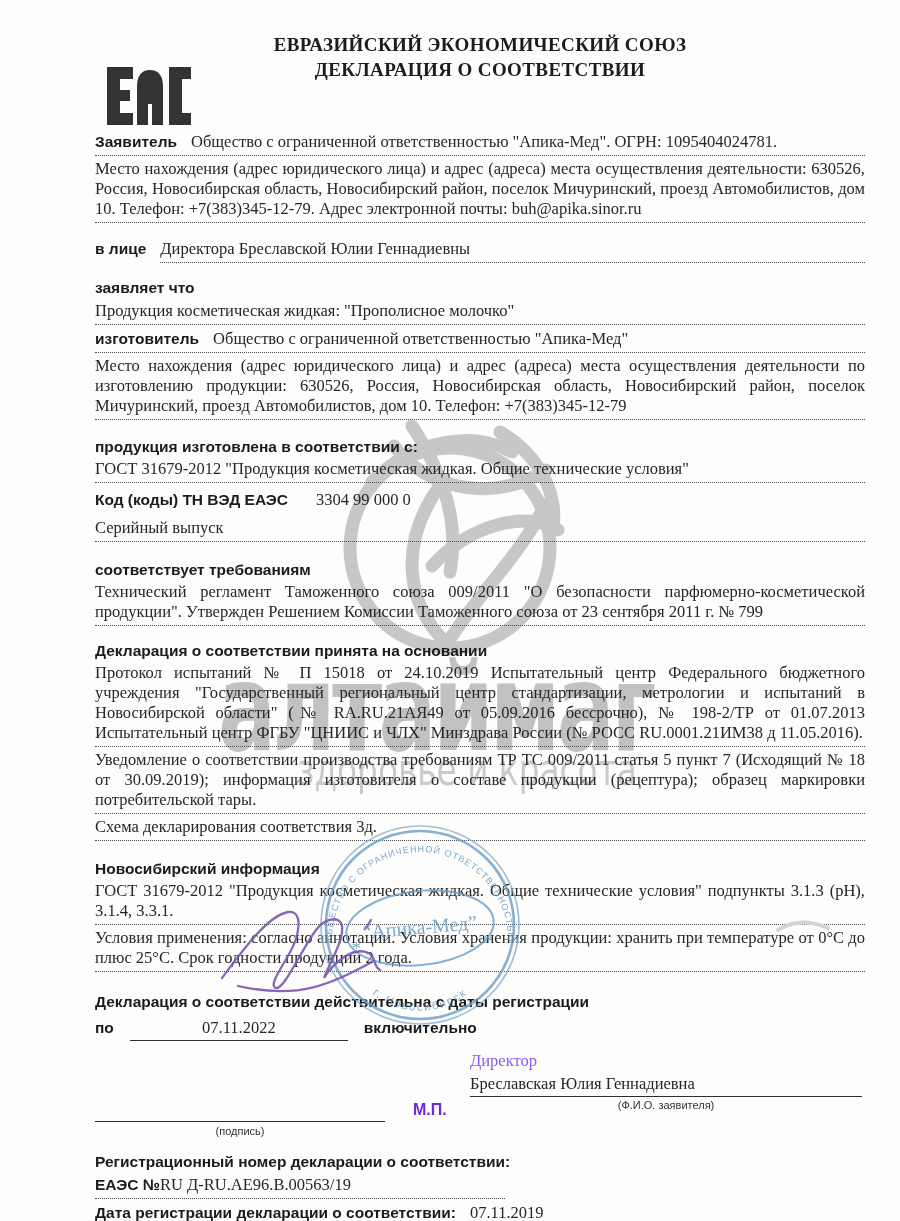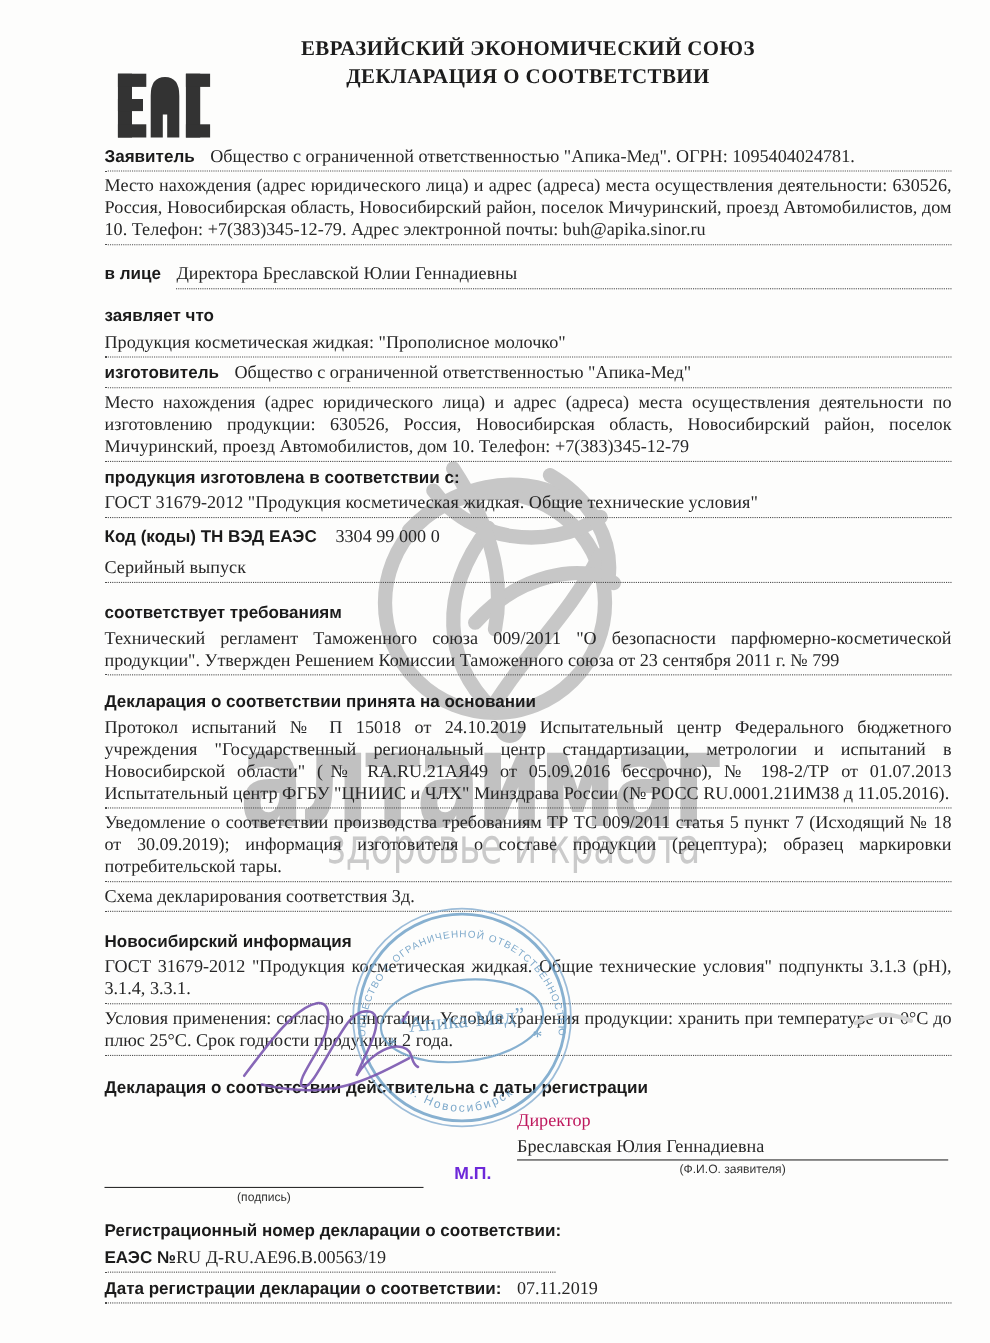--- a/index.html
+++ b/index.html
@@ -32,21 +32,21 @@
   .po-row{display:flex;align-items:baseline;margin-top:7px;}
   .date-line{display:inline-block;width:218px;text-align:center;border-bottom:1.5px solid #2d2d2d;
              margin:0 16px 0 16px;font-size:16.5px;color:#262626;padding-bottom:2px;}
   .sig-area{position:relative;height:102px;margin-top:2px;}
   .sig-line{position:absolute;left:0;top:0;width:290px;height:78px;border-bottom:1.5px solid #2d2d2d;}
   .sig-cap{position:absolute;left:0;top:82px;width:290px;text-align:center;
            font-family:"Liberation Sans",sans-serif;font-size:11px;color:#333;}
   .mp{position:absolute;left:318px;top:58px;font-family:"Liberation Sans",sans-serif;
       font-weight:bold;font-size:16px;color:#6d28d9;}
   .dir-block{position:absolute;left:375px;top:8px;width:392px;}
-  .dir-title{font-size:16.5px;color:#be185d;}
+  .dir-title{font-size:16.5px;color:#8b5cf6;}
   .dir-name{font-size:16.5px;color:#262626;border-bottom:1.5px solid #2d2d2d;padding-bottom:2px;margin-top:3px;}
   .dir-cap{text-align:center;font-family:"Liberation Sans",sans-serif;font-size:11px;color:#333;margin-top:2px;}
   .short-ul{display:inline-block;width:410px;border-bottom:1px dotted #4c4c4c;padding-bottom:3px;}
   
   .overlay{position:absolute;left:0;top:0;z-index:3;pointer-events:none;}
   .m-top{margin-top:16px}.m-big{margin-top:19px}.m-sm{margin-top:4px}.m-xs{margin-top:3px}
 </style>
 </head>
 <body>
 
@@ -95,40 +95,45 @@
       <span class="val val-ul">Директора Бреславской Юлии Геннадиевны</span>
     </div>
 
     <div class="h m-top">заявляет что</div>
     <div class="p row m-sm">Продукция косметическая жидкая: "Прополисное молочко"</div>
     <div class="row m-sm">
       <span class="lbl">изготовитель</span><span class="val">Общество с ограниченной ответственностью "Апика-Мед"</span>
     </div>
     <div class="p row m-xs">Место нахождения (адрес юридического лица) и адрес (адреса) места осуществления деятельности по изготовлению продукции: 630526, Россия, Новосибирская область, Новосибирский район, поселок Мичуринский, проезд Автомобилистов, дом 10. Телефон: +7(383)345-12-79</div>
 
-    <div class="h" style="margin-top:6px">продукция изготовлена в соответствии с:</div>
+    <div class="h" style="margin-top:18px">продукция изготовлена в соответствии с:</div>
     <div class="p row m-xs">ГОСТ 31679-2012 "Продукция косметическая жидкая. Общие технические условия"</div>
     <div class="norow" style="margin-top:7px">
-      <span class="lbl">Код (коды) ТН ВЭД ЕАЭС</span><span class="val" style="margin-left:17px">3304 99 000 0</span>
+      <span class="lbl">Код (коды) ТН ВЭД ЕАЭС</span><span class="val" style="margin-left:28px">3304 99 000 0</span>
     </div>
     <div class="p row" style="margin-top:5px">Серийный выпуск</div>
 
     <div class="h m-big">соответствует требованиям</div>
     <div class="p row m-xs">Технический регламент Таможенного союза 009/2011 "О безопасности парфюмерно-косметической продукции". Утвержден Решением Комиссии Таможенного союза от 23 сентября 2011 г. № 799</div>
 
     <div class="h m-top">Декларация о соответствии принята на основании</div>
     <div class="p row m-xs">Протокол испытаний № П 15018 от 24.10.2019 Испытательный центр Федерального бюджетного учреждения "Государственный региональный центр стандартизации, метрологии и испытаний в Новосибирской области" (№  RA.RU.21АЯ49 от 05.09.2016 бессрочно), № 198-2/ТР от 01.07.2013 Испытательный центр ФГБУ "ЦНИИС и ЧЛХ" Минздрава России (№ РОСС   RU.0001.21ИМ38 д 11.05.2016).</div>
     <div class="p row m-xs">Уведомление о соответствии производства требованиям ТР ТС 009/2011 статья 5 пункт 7 (Исходящий № 18 от 30.09.2019); информация изготовителя о составе продукции (рецептура); образец маркировки потребительской тары.</div>
     <div class="p row m-xs">Схема декларирования соответствия 3д.</div>
 
     <div class="h m-big">Новосибирский информация</div>
     <div class="p row m-xs">ГОСТ 31679-2012 "Продукция косметическая жидкая. Общие технические условия" подпункты 3.1.3 (pH), 3.1.4, 3.3.1.</div>
     <div class="p row m-xs">Условия применения: согласно аннотации. Условия хранения продукции: хранить при температуре от 0°С до плюс 25°С. Срок годности продукции 2 года.</div>
 
     <div class="h" style="margin-top:21px">Декларация о соответствии действительна с даты регистрации</div>
+    <div class="po-row">
+      <span class="lbl">по</span>
+      <span class="date-line">07.11.2022</span>
+      <span class="lbl">включительно</span>
+    </div>
 
     <div class="sig-area">
       <div class="sig-line"></div>
       <div class="sig-cap">(подпись)</div>
       <div class="mp">М.П.</div>
       <div class="dir-block">
         <div class="dir-title">Директор</div>
         <div class="dir-name">Бреславская Юлия Геннадиевна</div>
         <div class="dir-cap">(Ф.И.О. заявителя)</div>
       </div>

